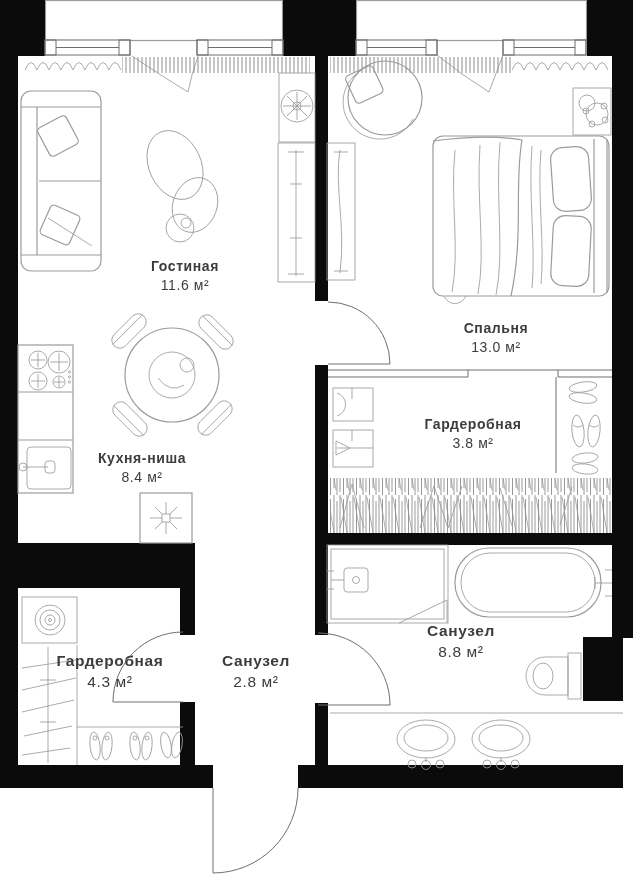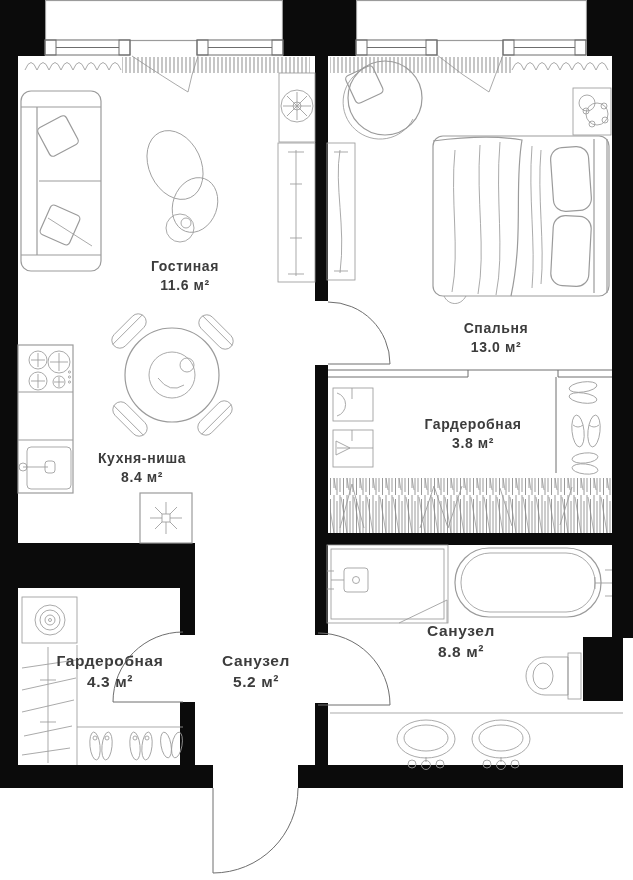--- a/index.html
+++ b/index.html
@@ -11,21 +11,21 @@
   #plan svg{position:absolute;left:0;top:0;}
   .wall{fill:var(--wall);stroke:none;}
   .ln{fill:none;stroke:var(--line);stroke-width:1;}
   .fu{fill:none;stroke:var(--furn);stroke-width:1.2;}
   .fuw{fill:#fff;stroke:var(--furn);stroke-width:1.2;}
   .thin{stroke-width:.85;}
   .room-label{position:absolute;transform:translate(-50%,-50%);text-align:center;
       color:var(--text);font-weight:700;line-height:1.35;white-space:nowrap;letter-spacing:.6px;}
   .room-label.lg{font-size:14px;}
   .room-label.sm{font-size:15.5px;}
-  .room-label .area{font-weight:700;}
+  .room-label .area{font-weight:400;}
 </style>
 </head>
 <body>
 
 <div id="plan">
 <svg width="633" height="880" viewBox="0 0 633 880">
   <defs>
     <pattern id="ticks" width="4" height="16" patternUnits="userSpaceOnUse">
       <line x1="2" y1="0" x2="2" y2="16" stroke="#8d8d8d" stroke-width="1"></line>
     </pattern>
@@ -363,19 +363,19 @@
 <div class="room-label lg" style="left:473px;top:434px">
   <div>Гардеробная</div>
   <div class="area">3.8 м²</div>
 </div>
 <div class="room-label sm" style="left:110px;top:672px">
   <div>Гардеробная</div>
   <div class="area">4.3 м²</div>
 </div>
 <div class="room-label sm" style="left:256px;top:672px">
   <div>Санузел</div>
-  <div class="area">5.2 м²</div>
+  <div class="area">2.8 м²</div>
 </div>
 <div class="room-label sm" style="left:461px;top:642px">
   <div>Санузел</div>
   <div class="area">8.8 м²</div>
 </div>
 </div>
 
 </body></html>

